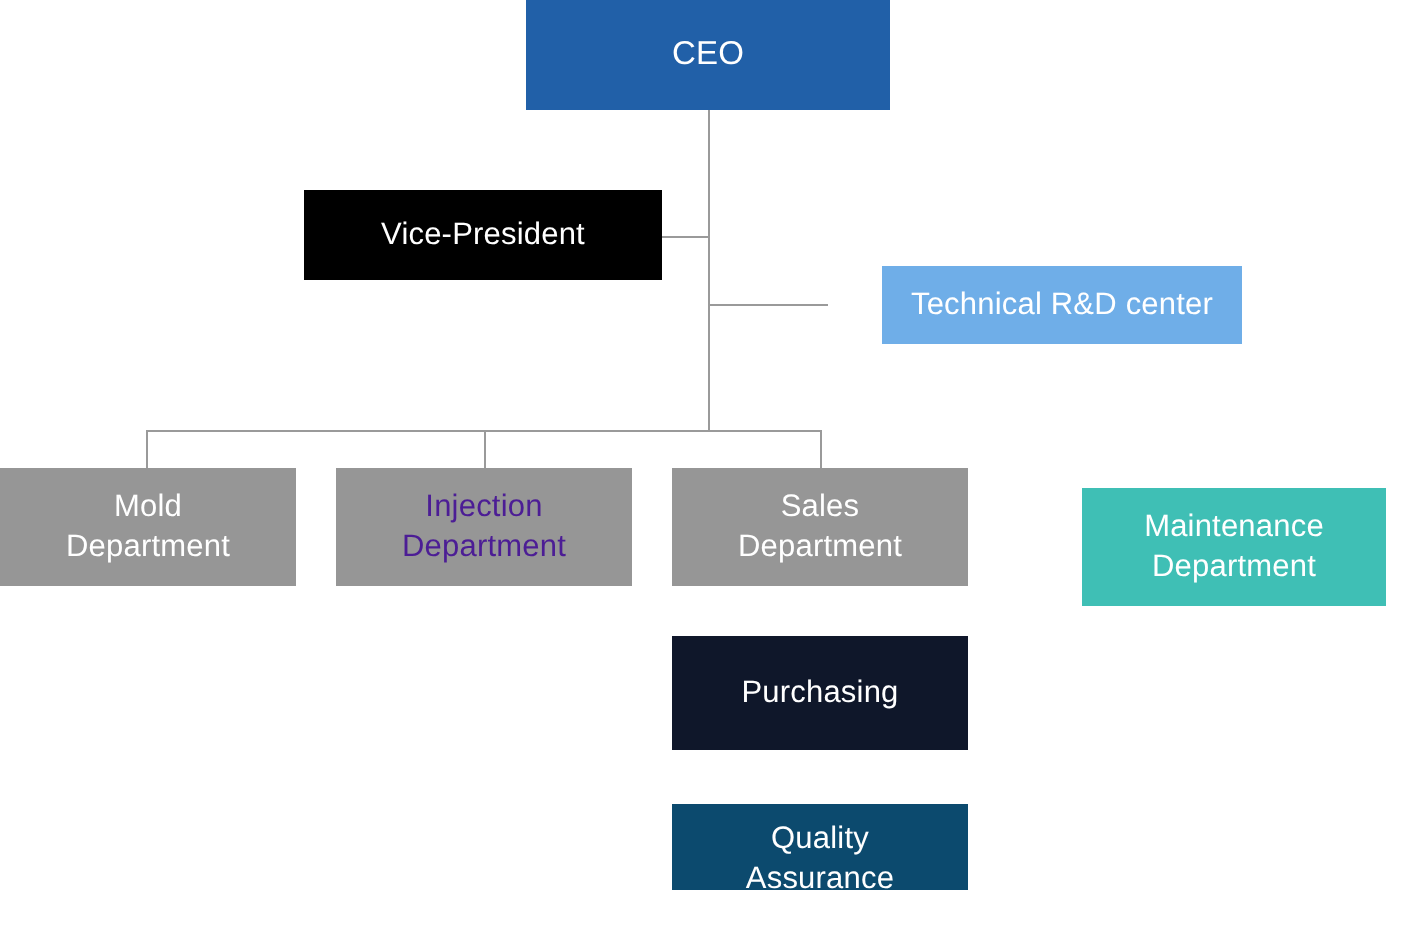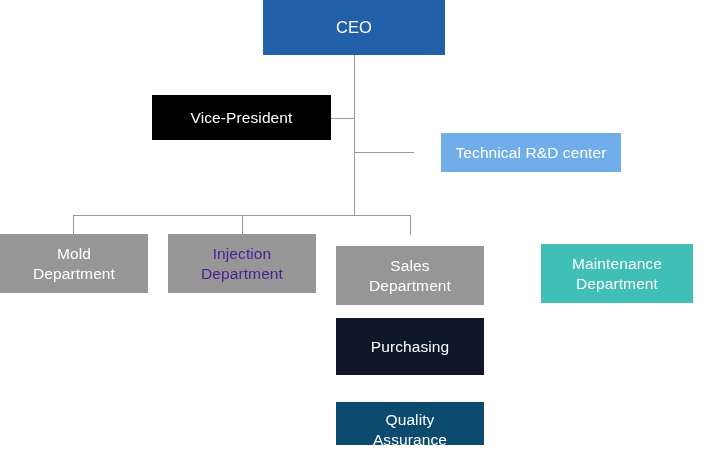--- a/index.html
+++ b/index.html
@@ -59,20 +59,20 @@
     <div class="connector connector-v" style="left: 73px; top: 215px; background: rgb(154, 154, 154); height: 20px;"></div>
     <div class="connector connector-v" style="left: 242px; top: 215px; background: rgb(154, 154, 154); height: 20px;"></div>
     <div class="connector connector-v" style="left: 410px; top: 215px; background: rgb(154, 154, 154); height: 20px;"></div>
     <div class="node node-ceo" style="left: 263px; top: 0px; width: 182px; height: 55px; background: rgb(33, 96, 168); color: rgb(255, 255, 255);">CEO</div>
     <div class="node" style="left: 152px; top: 95px; width: 179px; height: 45px; background: #000000; color: rgb(255, 255, 255);">Vice-President</div>
     <div class="node" style="left: 413px; top: 133px; width: 180px; height: 39px; background: rgb(111, 174, 232); color: rgb(255, 255, 255); margin-left: 28px;">Technical R&amp;D center</div>
     <div class="node" style="left: 0px; top: 234px; width: 148px; height: 59px; background: rgb(150, 150, 150); color: rgb(255, 255, 255);">Mold
 Department</div>
     <div class="node" style="left: 168px; top: 234px; width: 148px; height: 59px; background: rgb(150, 150, 150); color: #4c1d95; text-align: center;">Injection
 Department</div>
-    <div class="node" style="left: 336px; top: 234px; width: 148px; height: 59px; background: rgb(150, 150, 150); color: rgb(255, 255, 255); margin-top: 12px;">Sales
+    <div class="node" style="left: 336px; top: 234px; width: 148px; height: 59px; background: rgb(150, 150, 150); color: rgb(255, 255, 255);">Sales
 Department</div>
     <div class="node" style="left: 541px; top: 234px; width: 152px; height: 59px; background: rgb(63, 191, 181); color: rgb(255, 255, 255); margin-top: 10px;">Maintenance
 Department</div>
     <div class="node" style="left: 336px; top: 318px; width: 148px; height: 57px; background: #0f172a; color: rgb(255, 255, 255);">Purchasing</div>
     <div class="node" style="left: 336px; top: 402px; width: 148px; height: 56px; background: #0c4a6e; color: rgb(255, 255, 255);">Quality
 Assurance</div>
   </div>
 
 </body></html>

